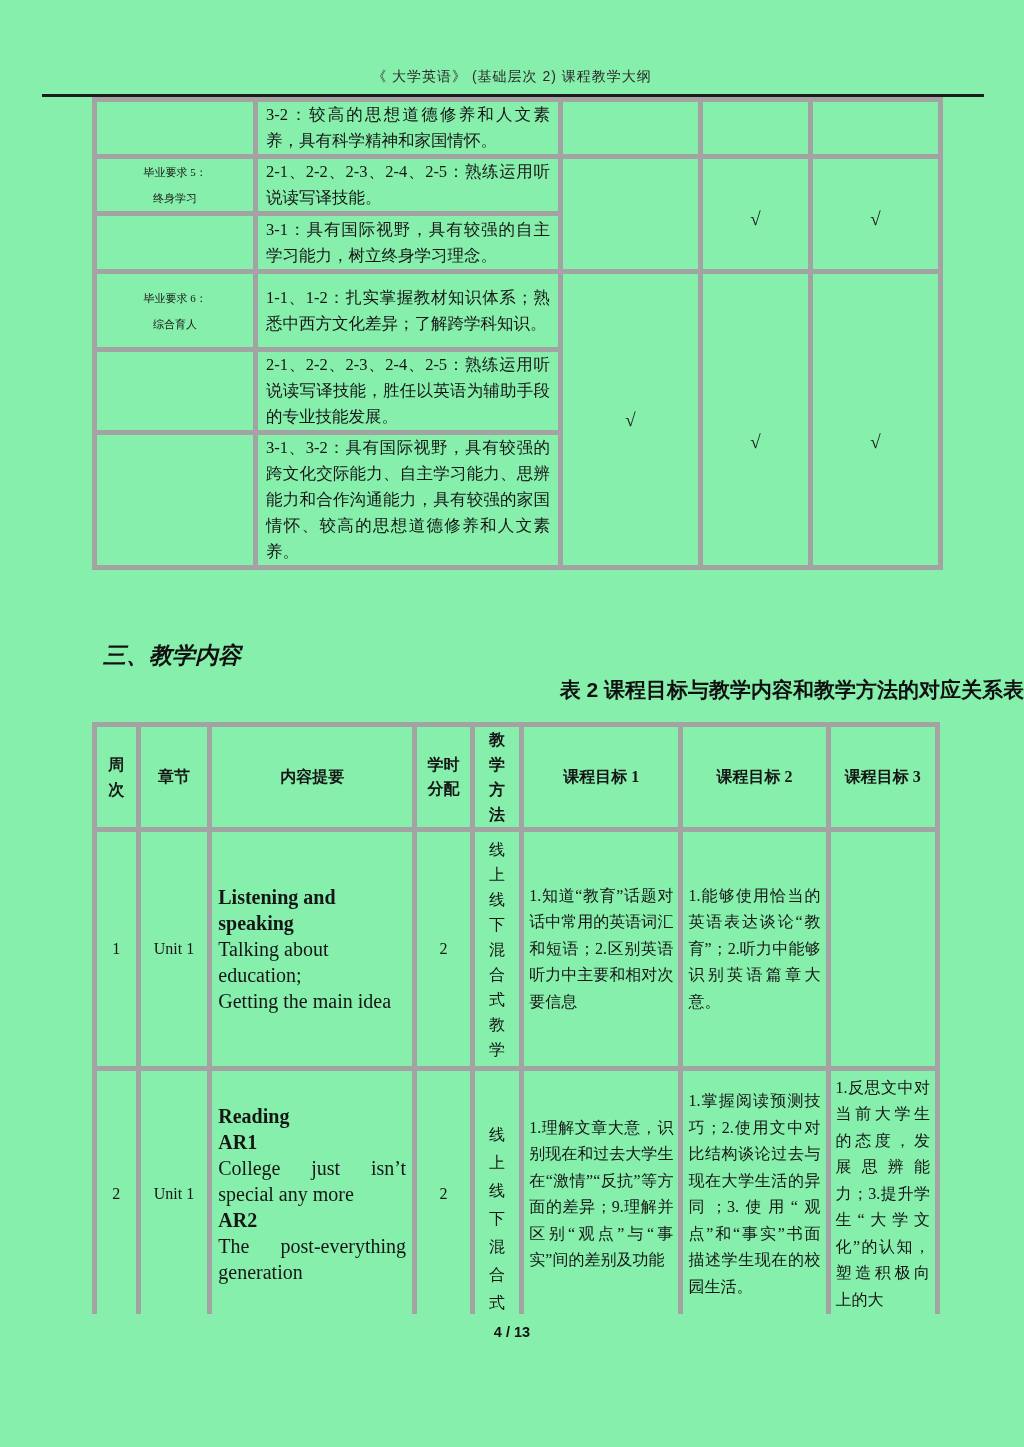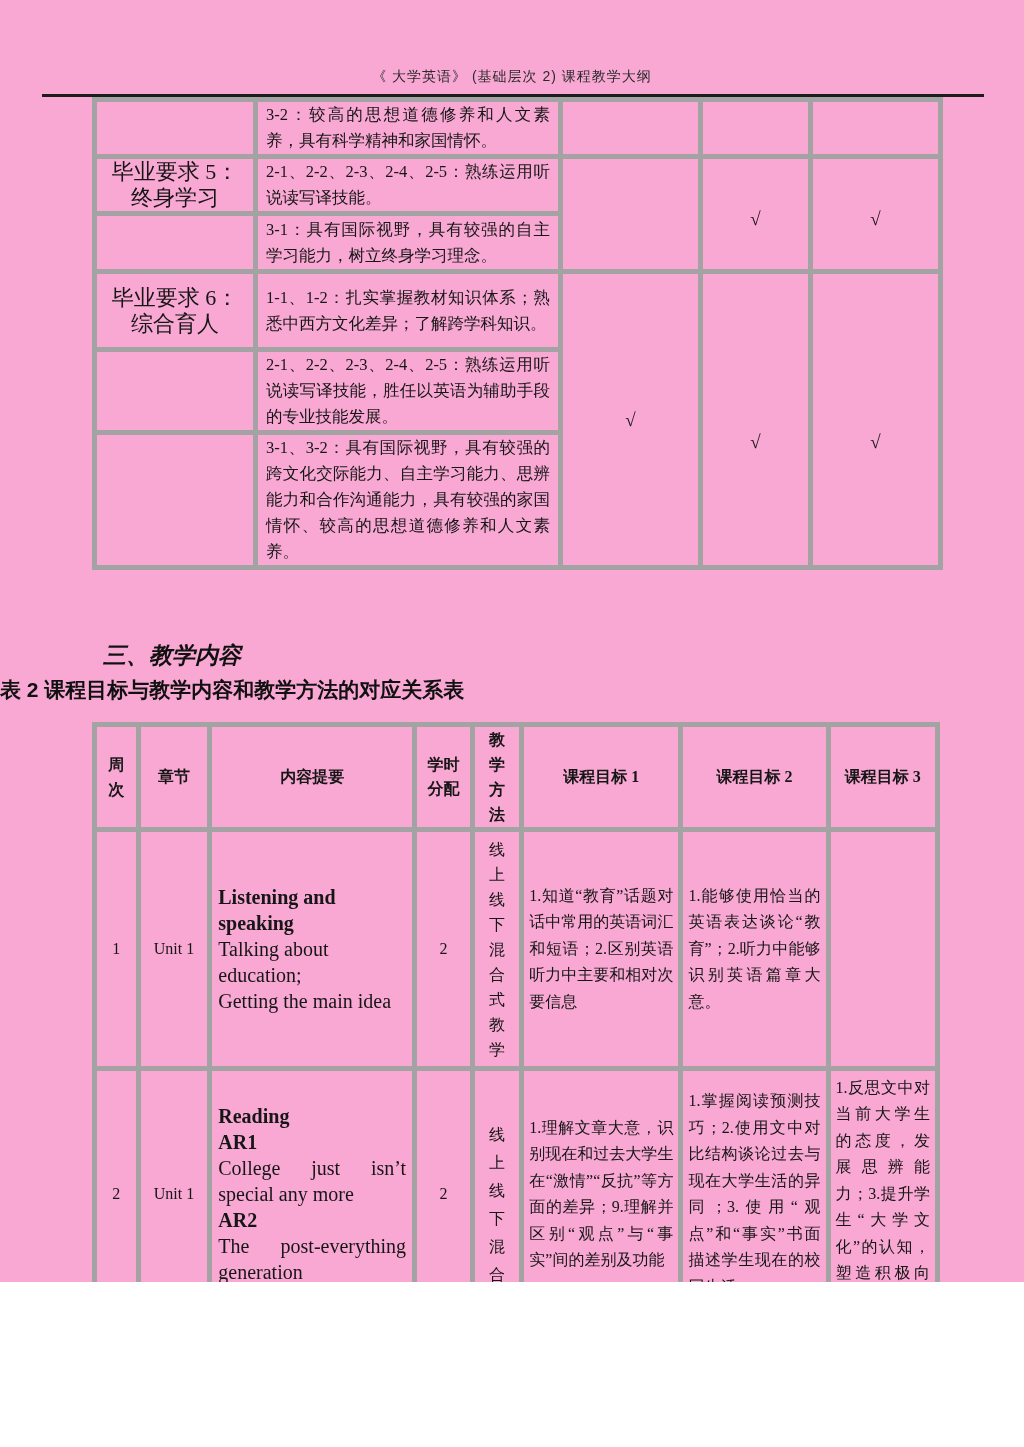--- a/index.html
+++ b/index.html
@@ -1,43 +1,43 @@
 <!DOCTYPE html>
 <html><head>
 <meta charset="utf-8">
 <style>
   html,body { margin:0; padding:0; background:#ffffff; }
   .page {
-    position:relative; width:1024px; height:1282px; background:#f9a8d4;
+    position:relative; width:1024px; height:1447px; background:#86efac;
     font-family:"Liberation Serif","DejaVu Serif",serif; color:#161616;
     overflow:hidden;
   }
   .hdr-title {
     position:absolute; top:68px; left:0; width:100%; text-align:center;
     font-family:"Liberation Sans","DejaVu Sans",sans-serif;
     font-size:14px; letter-spacing:1px; color:#2b2b2b;
   }
   .hdr-rule { position:absolute; top:94px; left:42px; width:942px; height:3px; background:#1c1c1c; }
 
   table.t { border-collapse:collapse; table-layout:fixed; }
   table.t td, table.t th { border:5px solid #a3a3a3; padding:0; vertical-align:middle; overflow:hidden; }
 
   #t1 { position:absolute; left:92px; top:97px; }
   #t1 td.desc { font-size:16.5px; line-height:26px; text-align:justify; padding:0 8px; }
-  #t1 td.lab  { font-size:22px; line-height:26px; text-align:center; }
+  #t1 td.lab  { font-size:11px; line-height:26px; text-align:center; }
   #t1 td.chk  { font-size:19px; line-height:20px; text-align:center; }
   #t1 td.chk-top { vertical-align:top; }
 
   .sec-head {
     position:absolute; left:103px; top:640px;
     font-family:"Liberation Sans","DejaVu Sans",sans-serif;
     font-size:23px; font-weight:bold; color:#111;font-style:italic;
   }
   .caption {
-    position:absolute; top:676px; left:0; width:100%; text-align:left;
+    position:absolute; top:676px; left:0; width:100%; text-align:right;
     font-family:"Liberation Sans","DejaVu Sans",sans-serif;
     font-size:21px; font-weight:bold; color:#111;
   }
 
   #t2wrap { position:absolute; left:92px; top:722px; width:848px; height:592px; overflow:hidden; }
   #t2 th { font-size:16px; font-weight:bold; text-align:center; line-height:24px; }
   #t2 td.cc  { font-size:16px; text-align:center; }
   #t2 td.sum { font-size:20px; line-height:26px; padding:0 6px; text-align:left; }
   #t2 td.sum .b { font-weight:bold; }
   #t2 td.sum .j { text-align:justify; }

